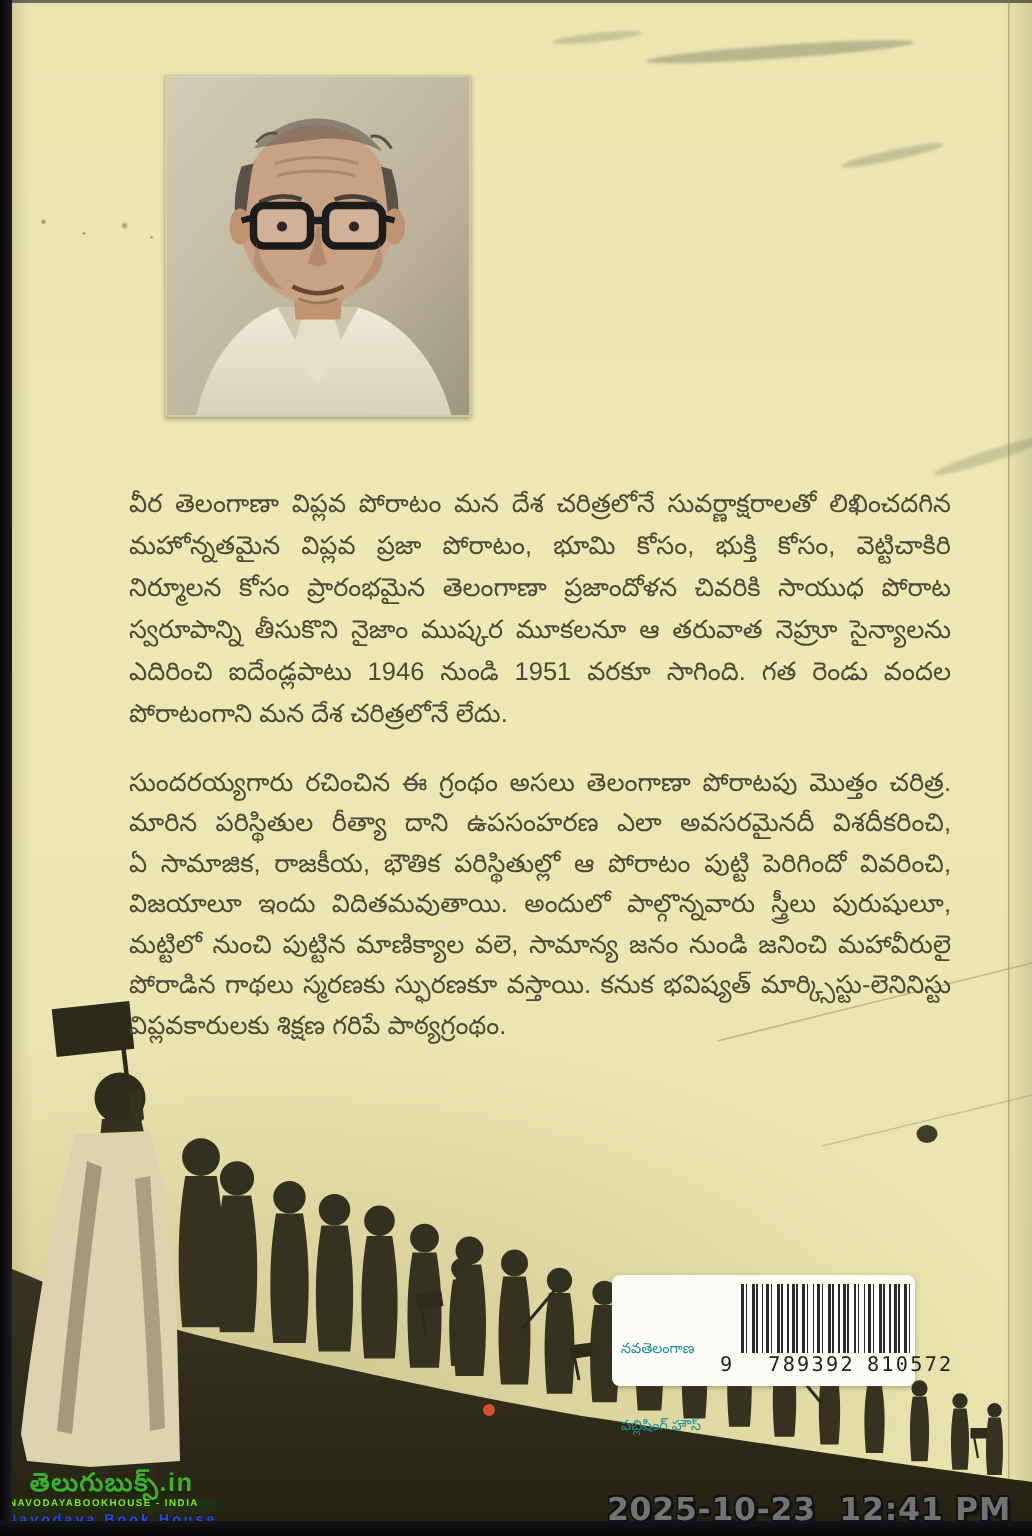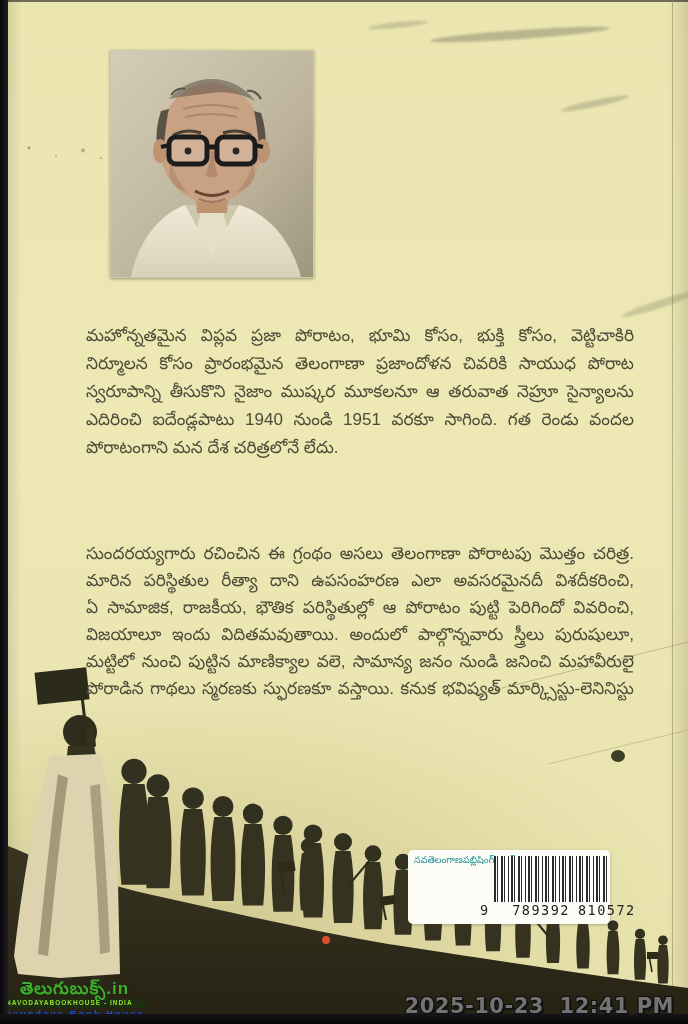--- a/index.html
+++ b/index.html
@@ -38,30 +38,30 @@
   .portrait{position:absolute;left:110px;top:50px;width:202px;height:226px;
             box-shadow:0 1px 3px rgba(60,55,30,.45);border:1px solid #cfc8a8;}
   .portrait svg{display:block;}
 
   
   .para{position:absolute;left:86px;width:548px;color:#4d4b38;
         font-size:17px;font-weight:400;}
   .para .tl{height:28px;line-height:28px;white-space:nowrap;}
   .para .jline{text-align:justify;text-align-last:justify;white-space:normal;overflow:hidden;}
   .p1{top:322px;}
-  .p2{top:540px;}
+  .p2{top:508px;}
   .p2 .tl{height:27px;line-height:27px;}
 
   
   .price{position:absolute;left:402px;top:824px;width:206px;text-align:right;
          font-size:20px;color:#1c1c1c;letter-spacing:.5px;margin-top:28px;}
   .label{position:absolute;left:408px;top:850px;width:202px;height:74px;
          background:#fdfdf8;border-radius:5px;box-shadow:0 1px 3px rgba(70,65,40,.35);
          display:flex;align-items:stretch;}
-  .label-left{width:64px;padding:4px 0 2px 6px;display:flex;align-items:flex-start;}
+  .label-left{width:64px;padding:4px 0 2px 6px;display:flex;flex-direction:column;align-items:flex-start;gap:40px;}
   .pubname{color:#1f8f96;font-size:9.5px;line-height:11px;white-space:nowrap;}
   .label-right{flex:1;position:relative;padding-top:6px;}
   .bars{position:absolute;left:16px;top:6px;width:116px;height:46px;
         background:
          repeating-linear-gradient(90deg,
            #2a2a2a 0 2px,#fff 2px 3px,#2a2a2a 3px 4px,#fff 4px 7px,
            #2a2a2a 7px 9px,#fff 9px 10px,#2a2a2a 10px 11px,#fff 11px 14px,
            #2a2a2a 14px 15px,#fff 15px 17px);}
   .isbn{position:absolute;left:0;top:52px;width:100%;
         font-family:"DejaVu Sans Mono",monospace;font-size:13.5px;color:#222;
@@ -240,34 +240,36 @@
       <path d="M88,148 q13,6 26,0" stroke="rgba(107,68,50,.45)" stroke-width="2" fill="none"></path>
 
       <path d="M60,110 q4,20 18,32 q-16,-4 -20,-18 Z" fill="rgba(150,110,80,.35)"></path>
       <path d="M142,110 q-4,20 -18,32 q16,-4 20,-18 Z" fill="rgba(150,110,80,.35)"></path>
 
       <path d="M72,58 q28,-8 56,0 M74,66 q26,-6 52,0" stroke="rgba(120,85,60,.35)" stroke-width="2" fill="none"></path>
     </svg>
   </div>
 
   <div class="para p1">
+    <div class="tl jline">వీర తెలంగాణా విప్లవ పోరాటం మన దేశ చరిత్రలోనే సువర్ణాక్షరాలతో లిఖించదగిన</div>
     <div class="tl jline">మహోన్నతమైన విప్లవ ప్రజా పోరాటం, భూమి కోసం, భుక్తి కోసం, వెట్టిచాకిరి</div>
     <div class="tl jline">నిర్మూలన కోసం ప్రారంభమైన తెలంగాణా ప్రజాందోళన చివరికి సాయుధ పోరాట</div>
     <div class="tl jline">స్వరూపాన్ని తీసుకొని నైజాం ముష్కర మూకలనూ ఆ తరువాత నెహ్రూ సైన్యాలను</div>
-    <div class="tl jline">ఎదిరించి ఐదేండ్లపాటు 1940 నుండి 1951 వరకూ సాగింది. గత రెండు వందల</div>
+    <div class="tl jline">ఎదిరించి ఐదేండ్లపాటు 1946 నుండి 1951 వరకూ సాగింది. గత రెండు వందల</div>
     <div class="tl">పోరాటంగాని మన దేశ చరిత్రలోనే లేదు.</div>
   </div>
 
   <div class="para p2">
     <div class="tl jline">సుందరయ్యగారు రచించిన ఈ గ్రంథం అసలు తెలంగాణా పోరాటపు మొత్తం చరిత్ర.</div>
     <div class="tl jline">మారిన పరిస్థితుల రీత్యా దాని ఉపసంహరణ ఎలా అవసరమైనదీ విశదీకరించి,</div>
     <div class="tl jline">ఏ సామాజిక, రాజకీయ, భౌతిక పరిస్థితుల్లో ఆ పోరాటం పుట్టి పెరిగిందో వివరించి,</div>
     <div class="tl jline">విజయాలూ ఇందు విదితమవుతాయి. అందులో పాల్గొన్నవారు స్త్రీలు పురుషులూ,</div>
     <div class="tl jline">మట్టిలో నుంచి పుట్టిన మాణిక్యాల వలె, సామాన్య జనం నుండి జనించి మహావీరులై</div>
     <div class="tl jline">పోరాడిన గాథలు స్మరణకు స్ఫురణకూ వస్తాయి. కనుక భవిష్యత్ మార్క్సిస్టు-లెనినిస్టు</div>
+    <div class="tl">విప్లవకారులకు శిక్షణ గరిపే పాఠ్యగ్రంథం.</div>
   </div>
 
   <div class="price">Price ₹ 500/-</div>
 
   <div class="label">
     <div class="label-left">
       <svg width="58" height="40" viewBox="0 0 58 40">
         <path d="M6,20 A15,15 0 0 1 32,7" stroke="#e07b35" stroke-width="2.4" fill="none" stroke-linecap="round"></path>
         <polygon points="5,17 16,13 15,21" fill="#1b4f9c"></polygon>
         <polygon points="13,14 34,8 40,20 22,28" fill="#2ba8c4"></polygon>

